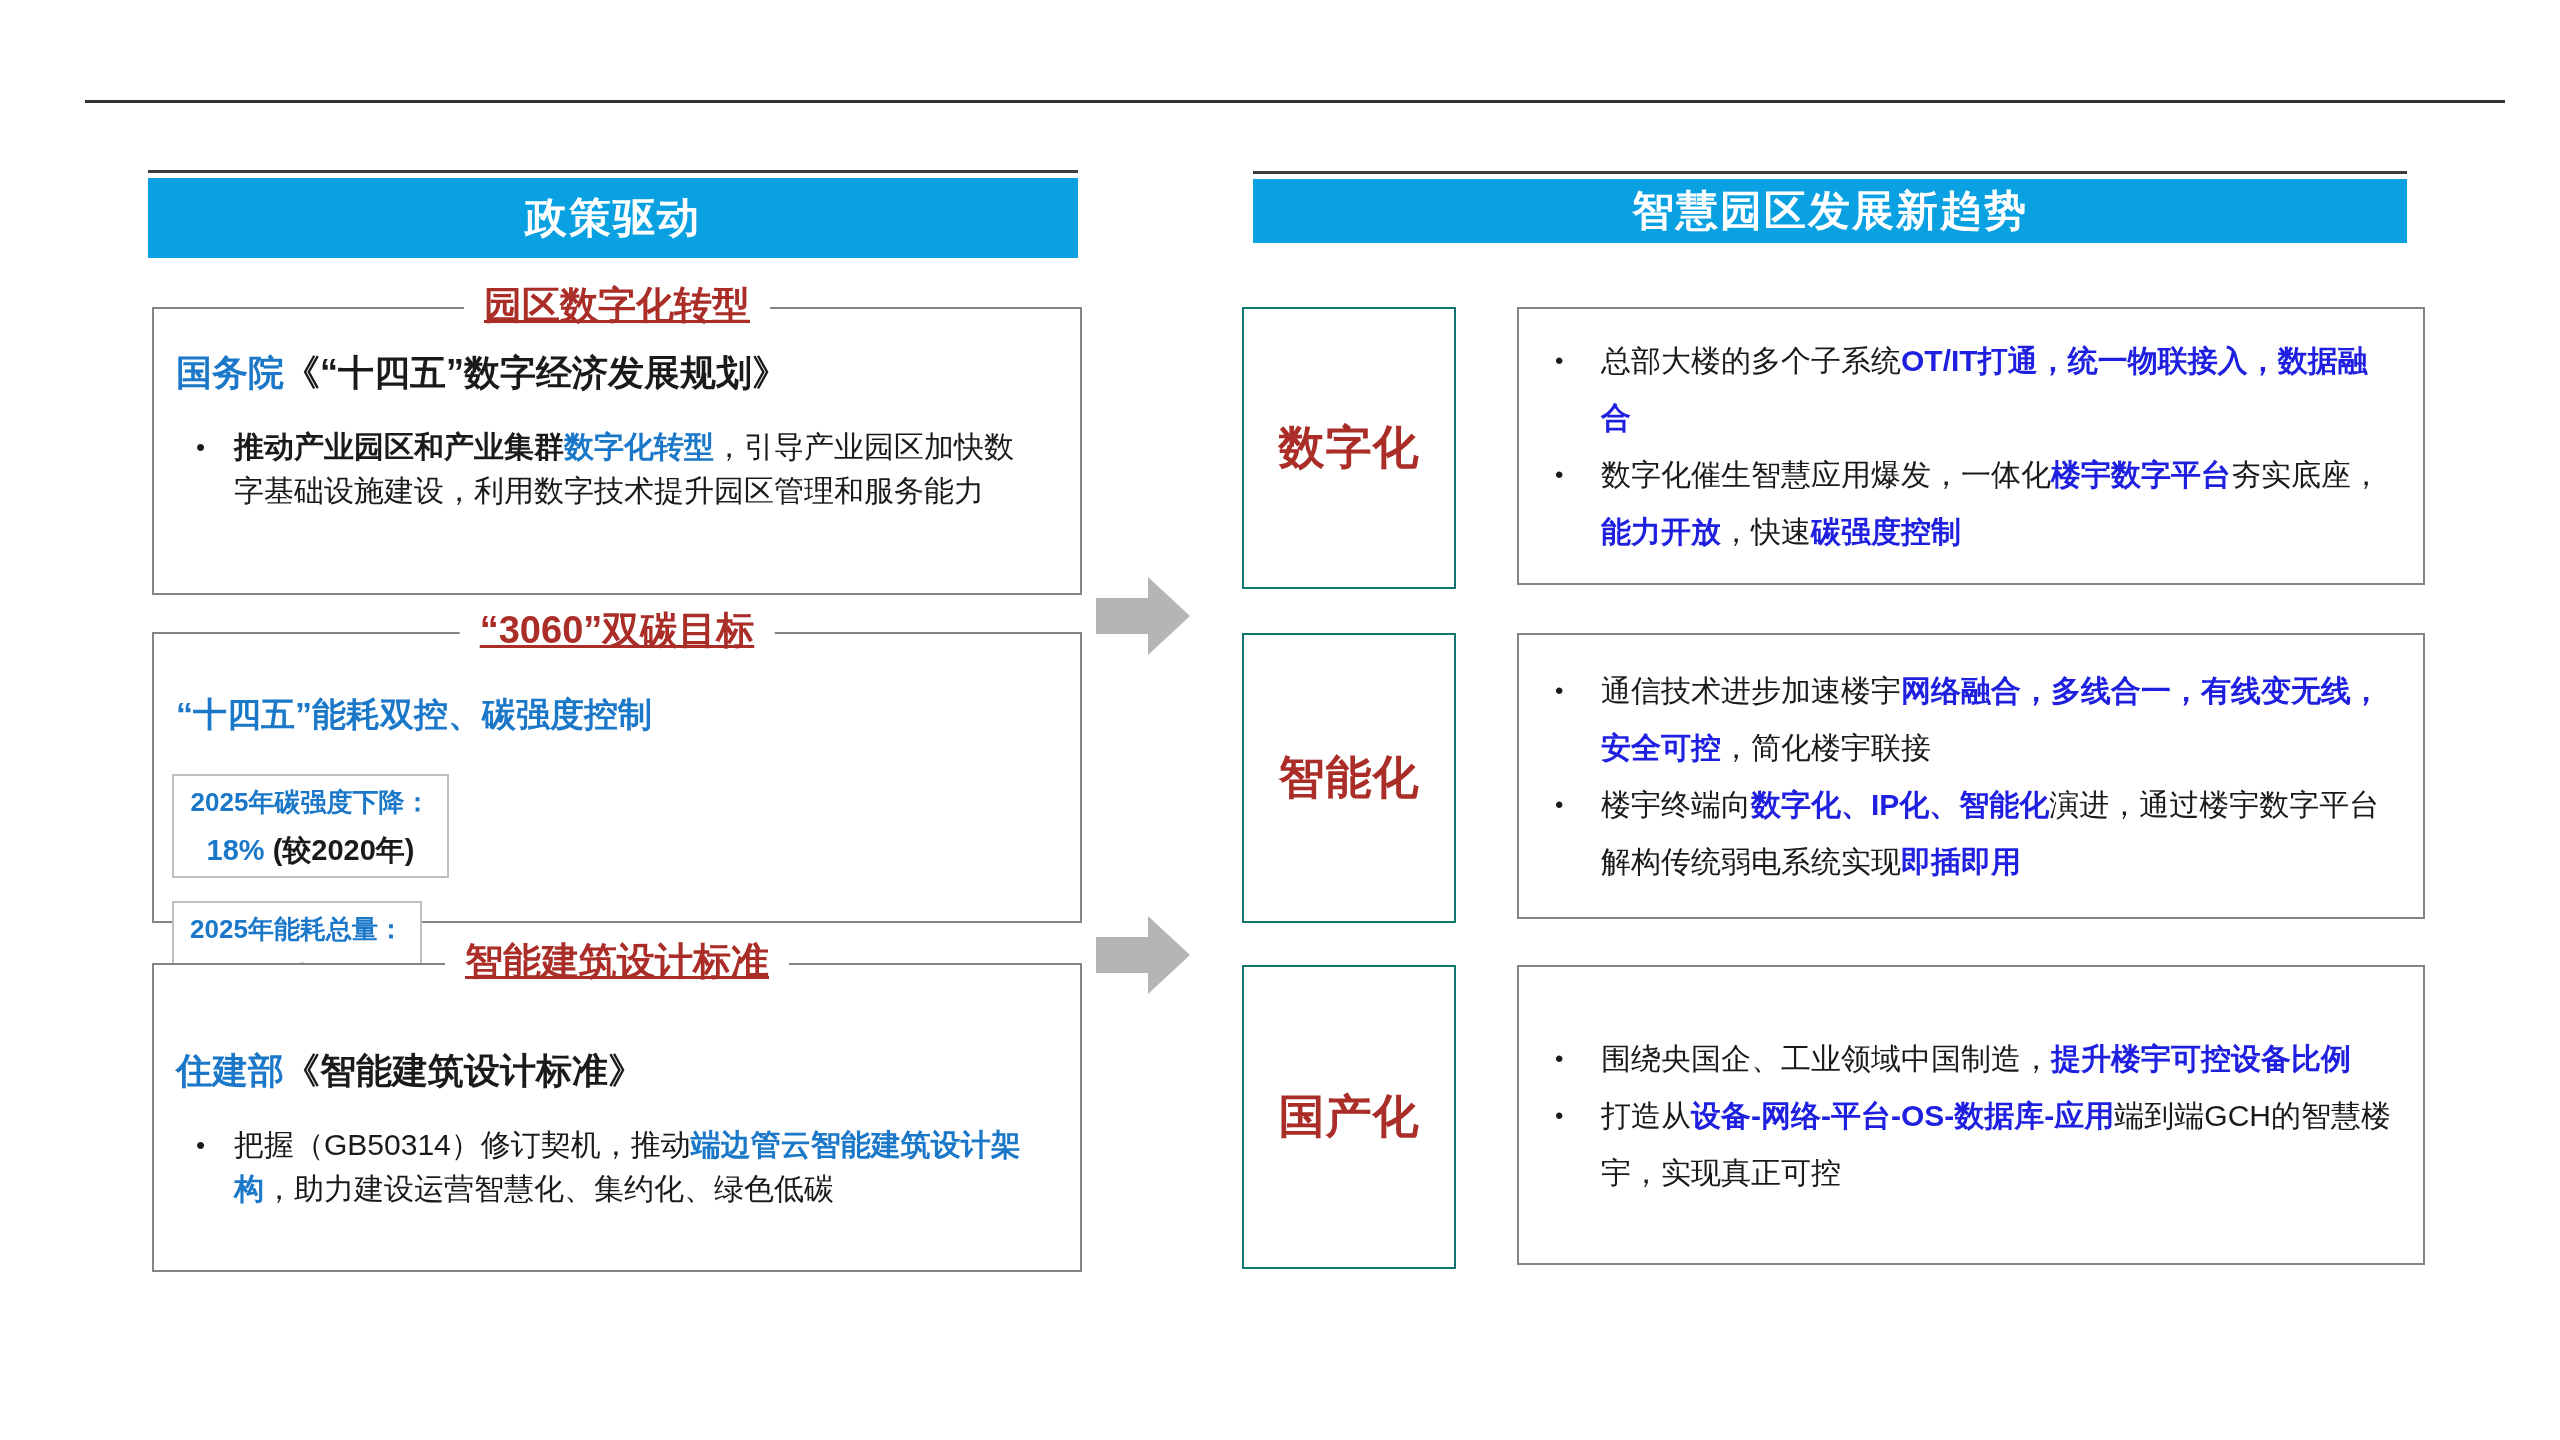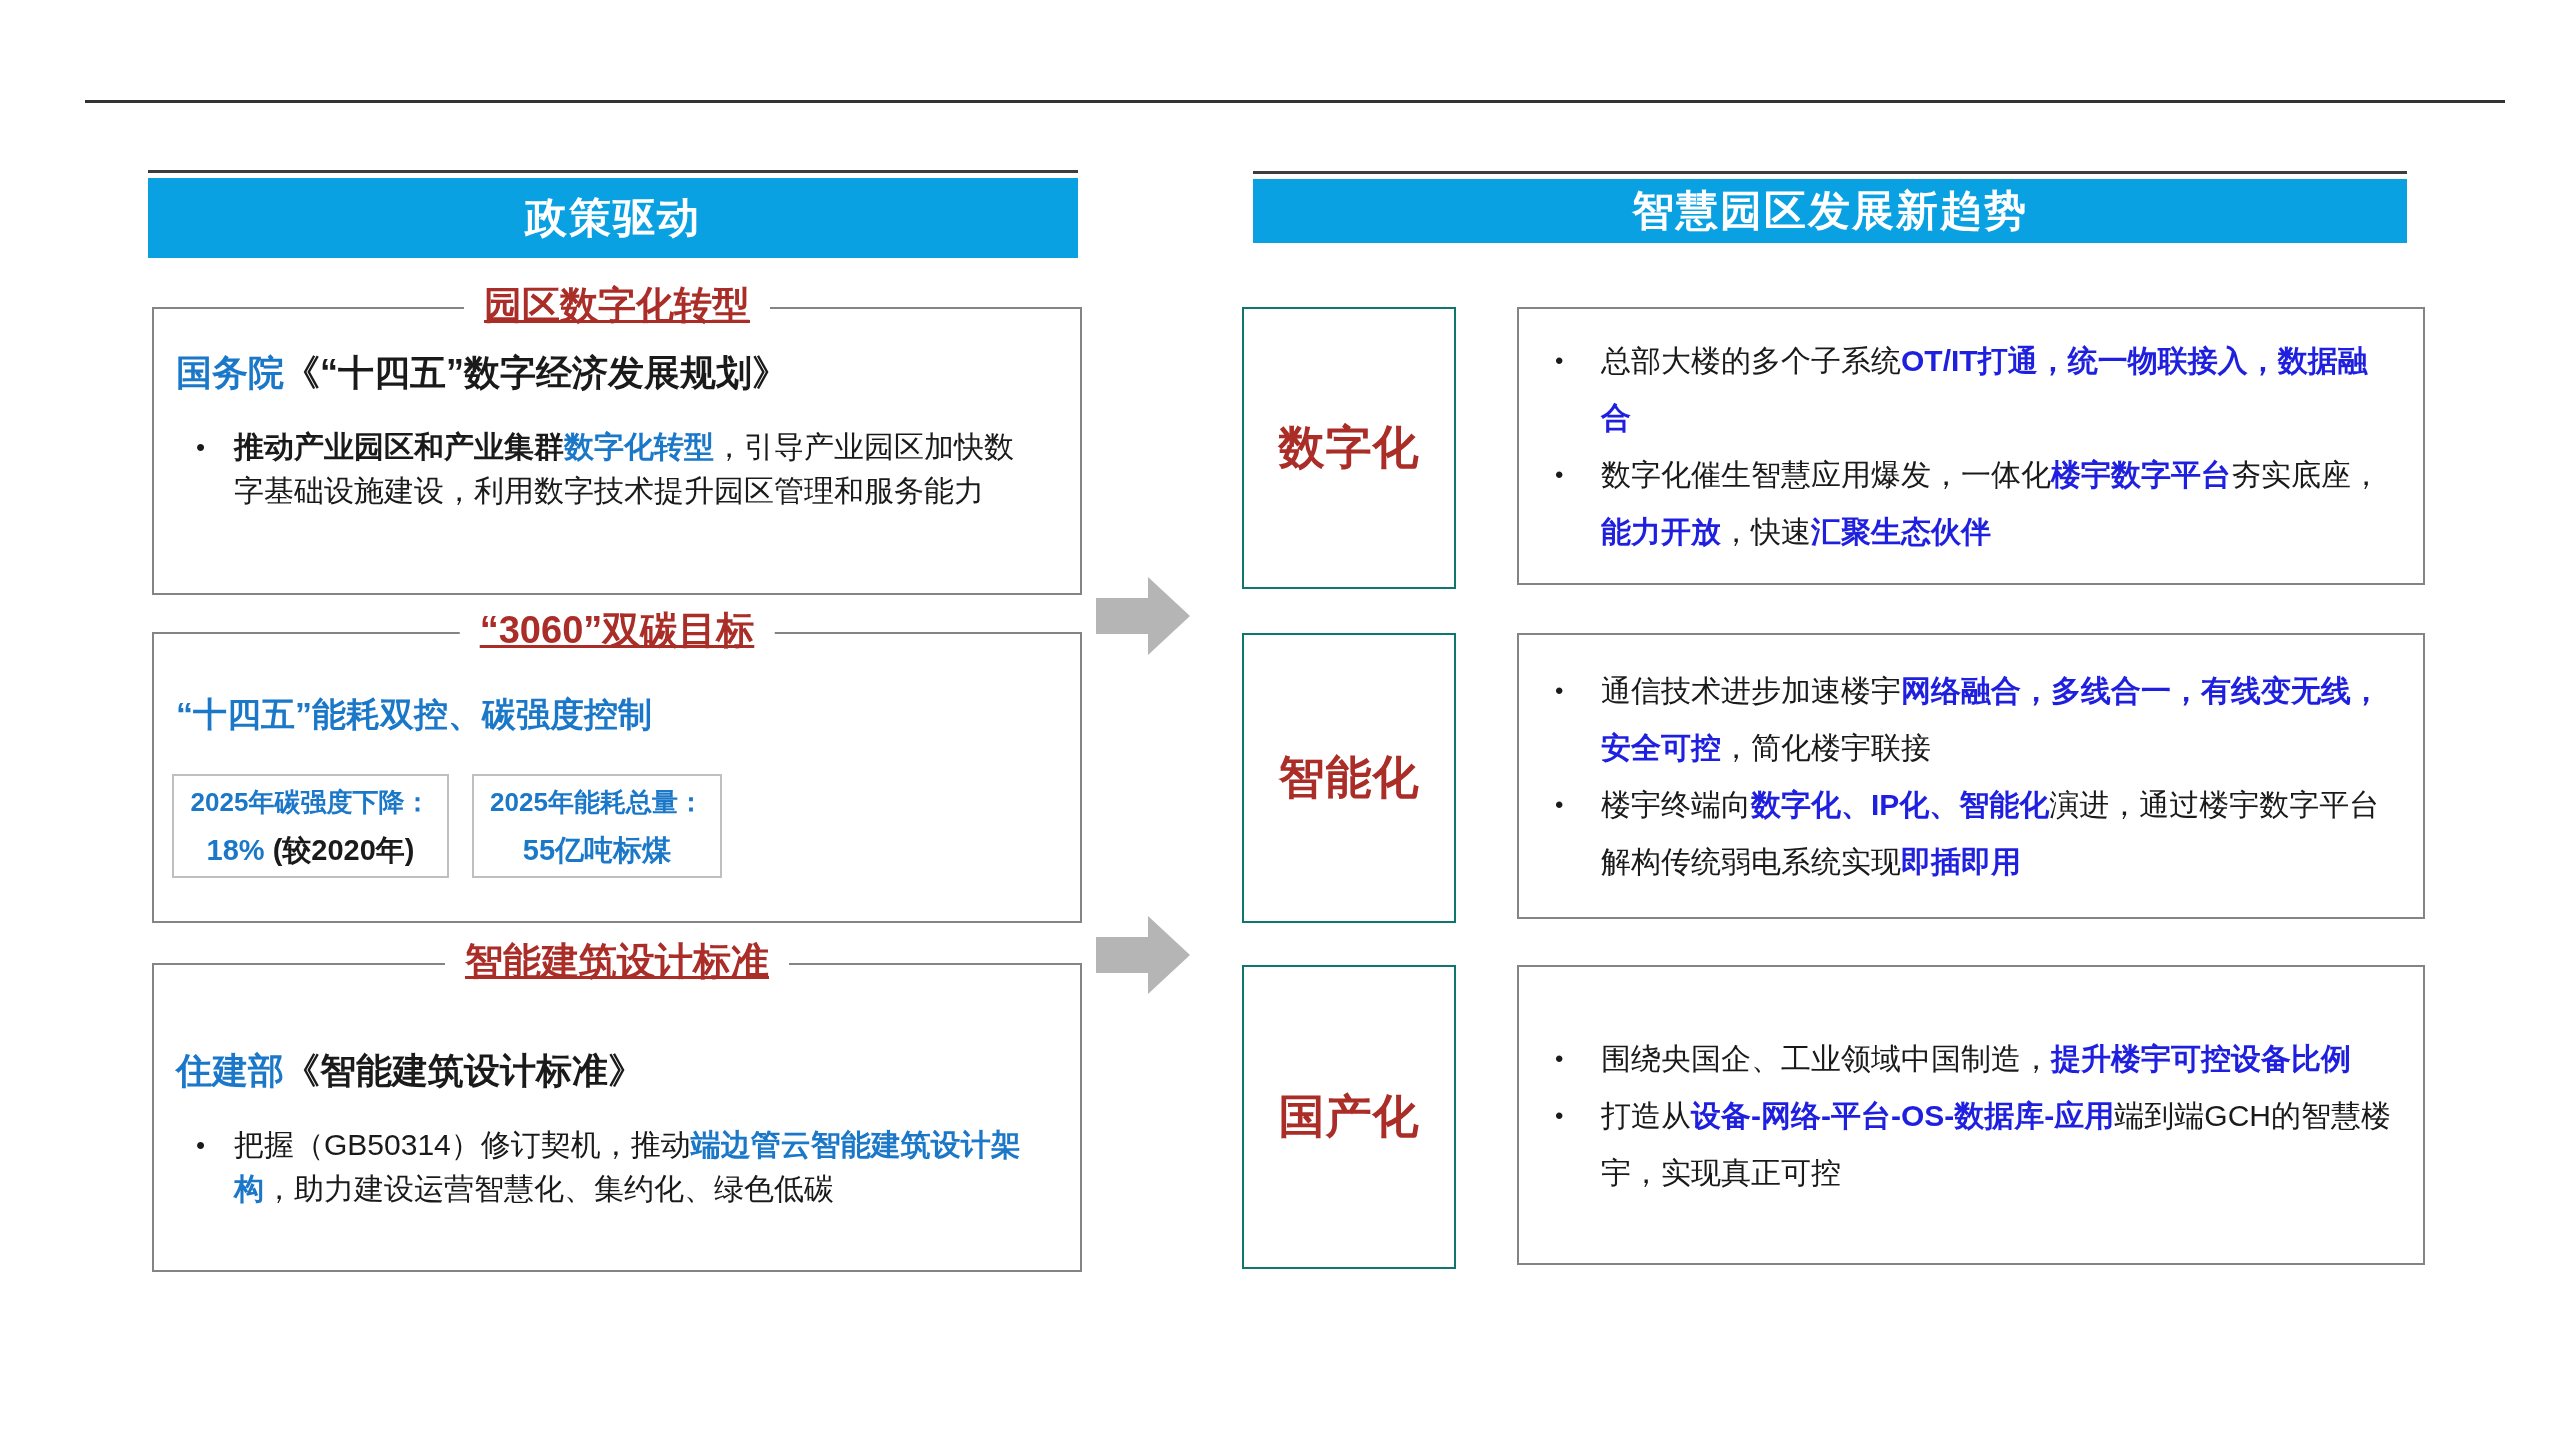--- a/index.html
+++ b/index.html
@@ -83,21 +83,21 @@
     <span class="dot">•</span>
     <span class="btext">
       <span class="bold">推动产业园区和产业集群</span><span class="bold blue-l">数字化转型</span><span>，引导产业园区加快数字基础设施建设，利用数字技术提升园区管理和服务能力</span>
     </span>
   </div>
 </div>
 
 <div class="abs panel" style="left:152px;top:632px;width:926px;height:287px;">
   <div class="panel-title">“3060”双碳目标</div>
   <div class="subtitle" style="left:22px;top:58px;">“十四五”能耗双控、碳强度控制</div>
-  <div class="cards" style="left:18px;top:140px;">
+  <div class="cards" style="left:18px;top:140px;flex-direction:column;">
     <div class="card" style="width:273px;">
       <span class="c1">2025年碳强度下降：</span>
       <span class="c2"><span>18%</span><span class="suf"> (较2020年)</span></span>
     </div>
     <div class="card" style="width:246px;">
       <span class="c1">2025年能耗总量：</span>
       <span class="c2"><span>55亿吨标煤</span><span class="suf"></span></span>
     </div>
   </div>
 </div>
@@ -128,21 +128,21 @@
 <div class="abs rcontent" style="left:1517px;top:307px;width:908px;height:278px;">
   <div class="rbullet">
     <span class="dot">•</span>
     <span class="btext">
       <span>总部大楼的多个子系统</span><span class="hb">OT/IT打通，统一物联接入，数据融合</span>
     </span>
   </div>
   <div class="rbullet">
     <span class="dot">•</span>
     <span class="btext">
-      <span>数字化催生智慧应用爆发，一体化</span><span class="hb">楼宇数字平台</span><span>夯实底座，</span><span class="hb">能力开放</span><span>，快速</span><span class="hb">汇聚生态伙伴</span>
+      <span>数字化催生智慧应用爆发，一体化</span><span class="hb">楼宇数字平台</span><span>夯实底座，</span><span class="hb">能力开放</span><span>，快速</span><span class="hb">碳强度控制</span>
     </span>
   </div>
 </div>
 
 <div class="abs rlabel" style="left:1242px;top:633px;width:210px;height:286px;">
   <span>智能化</span>
 </div>
 <div class="abs rcontent" style="left:1517px;top:633px;width:908px;height:286px;">
   <div class="rbullet">
     <span class="dot">•</span>

